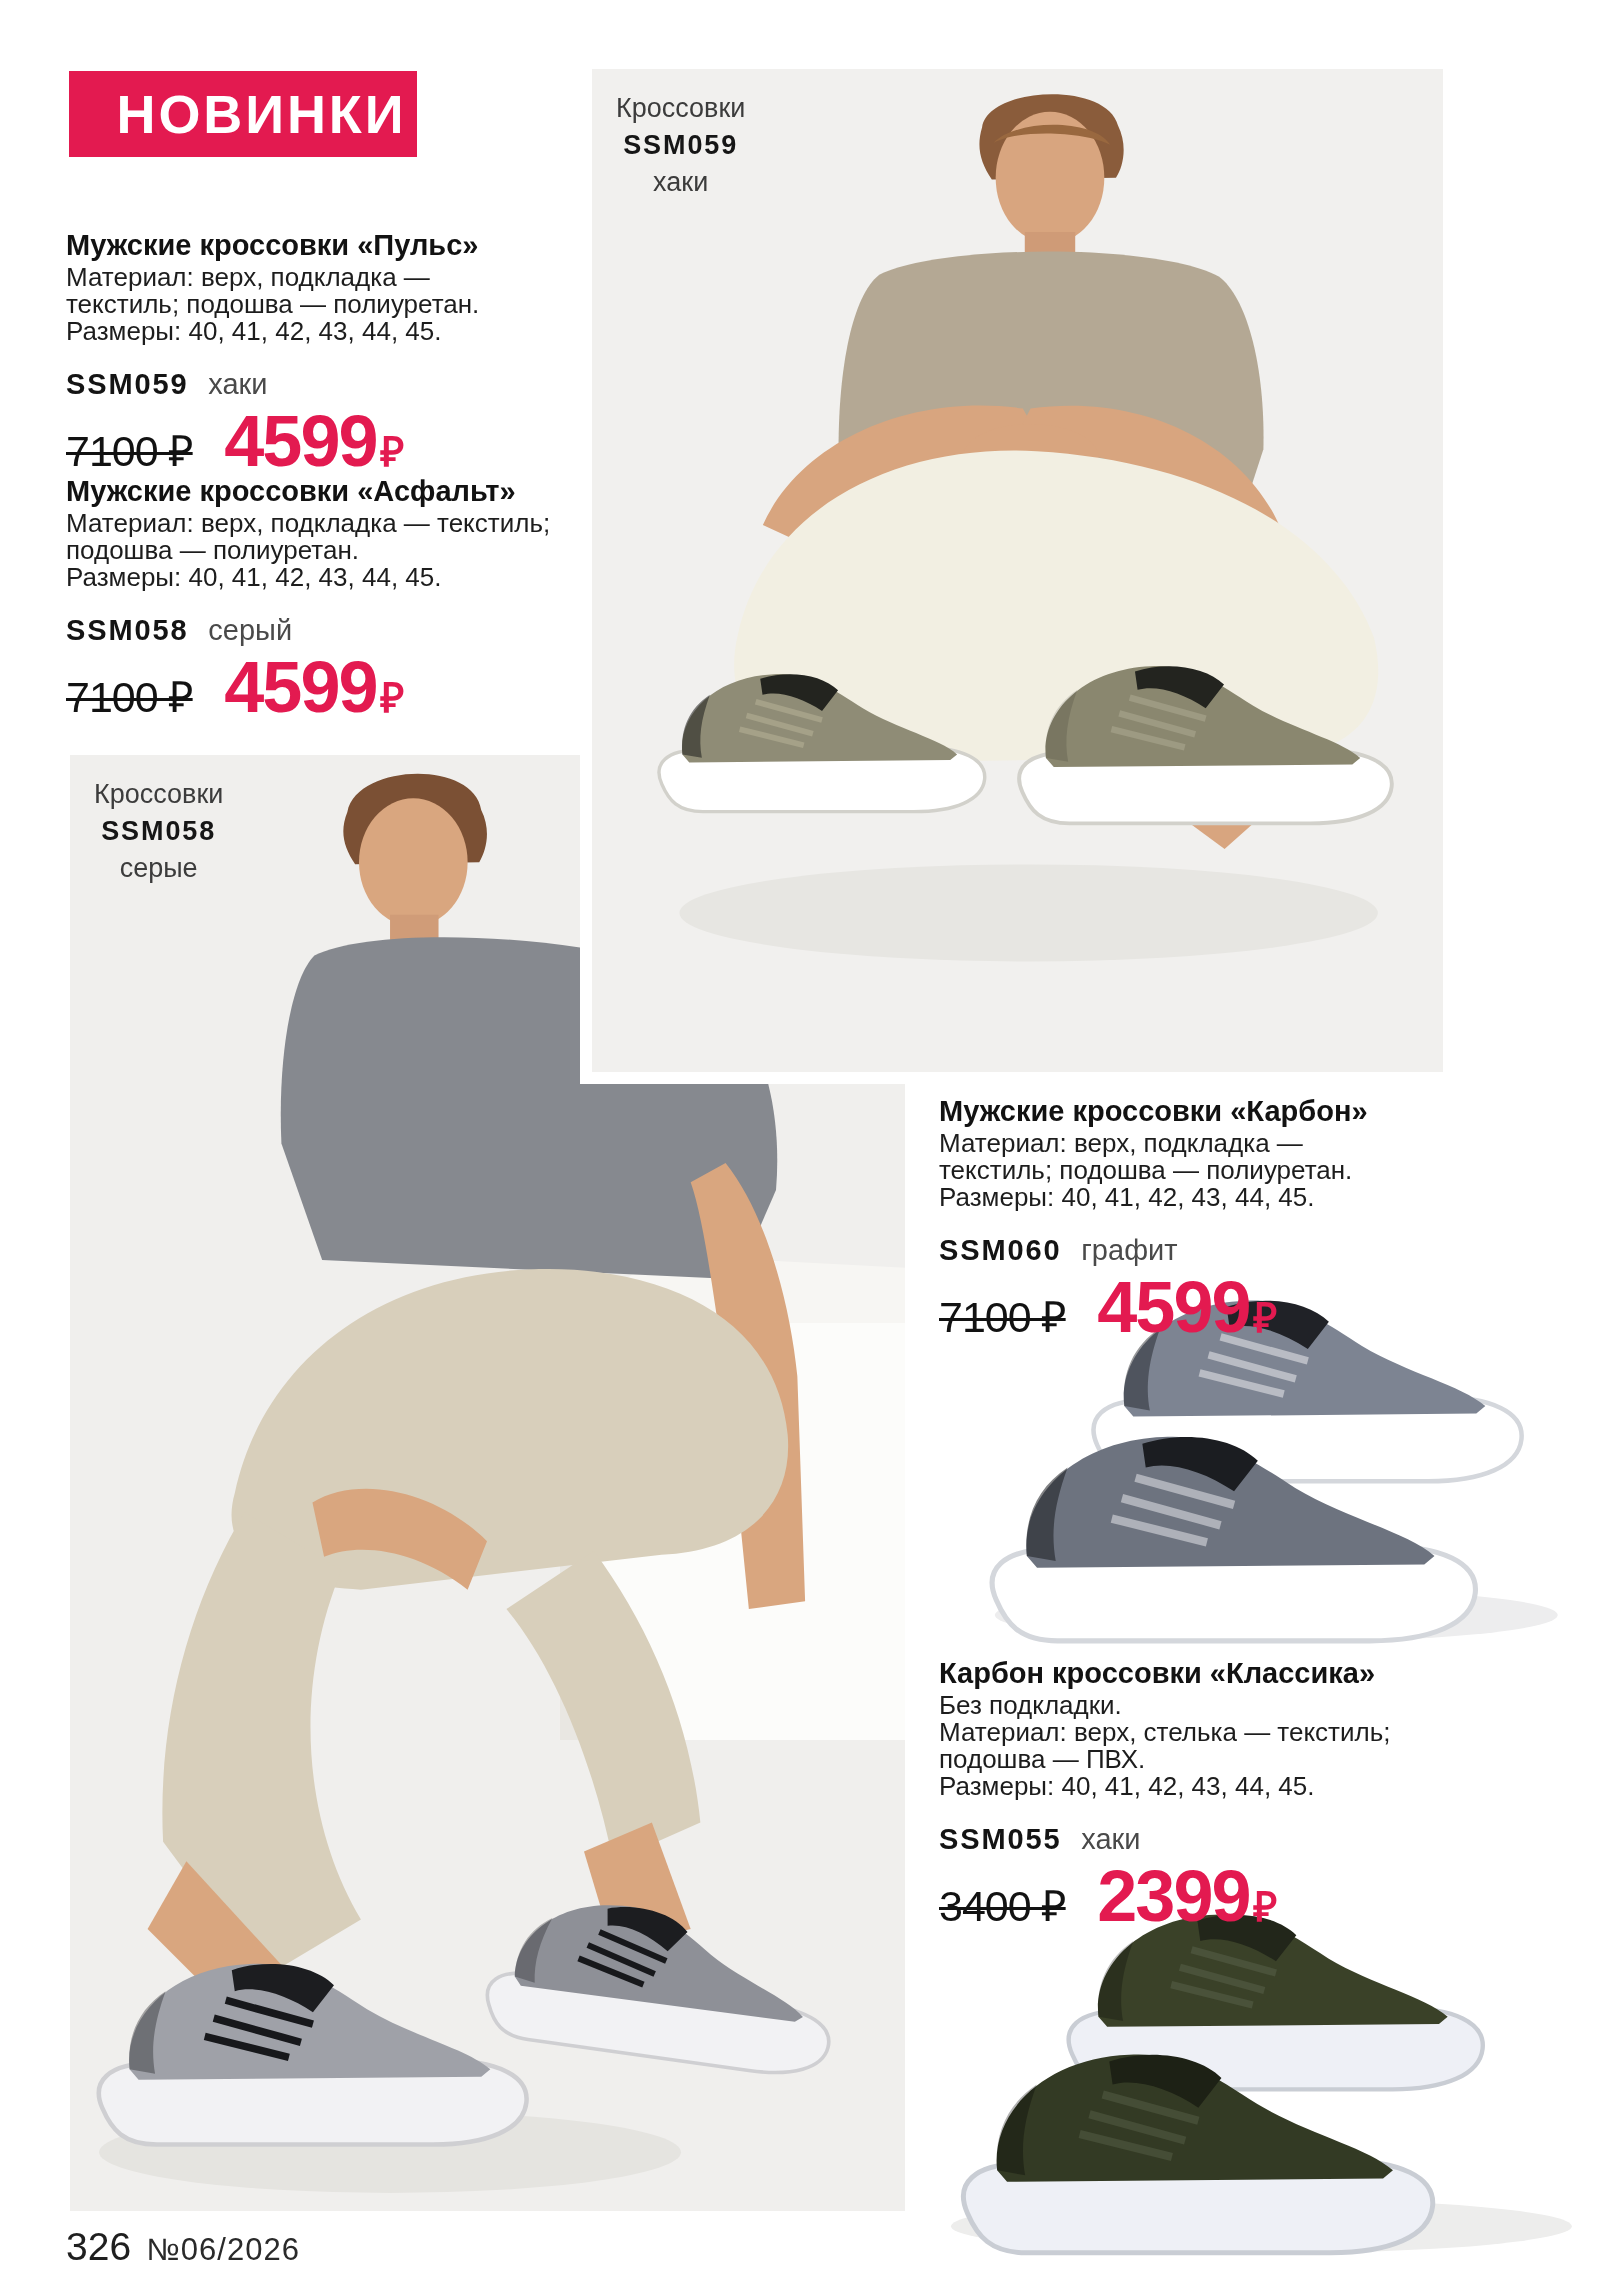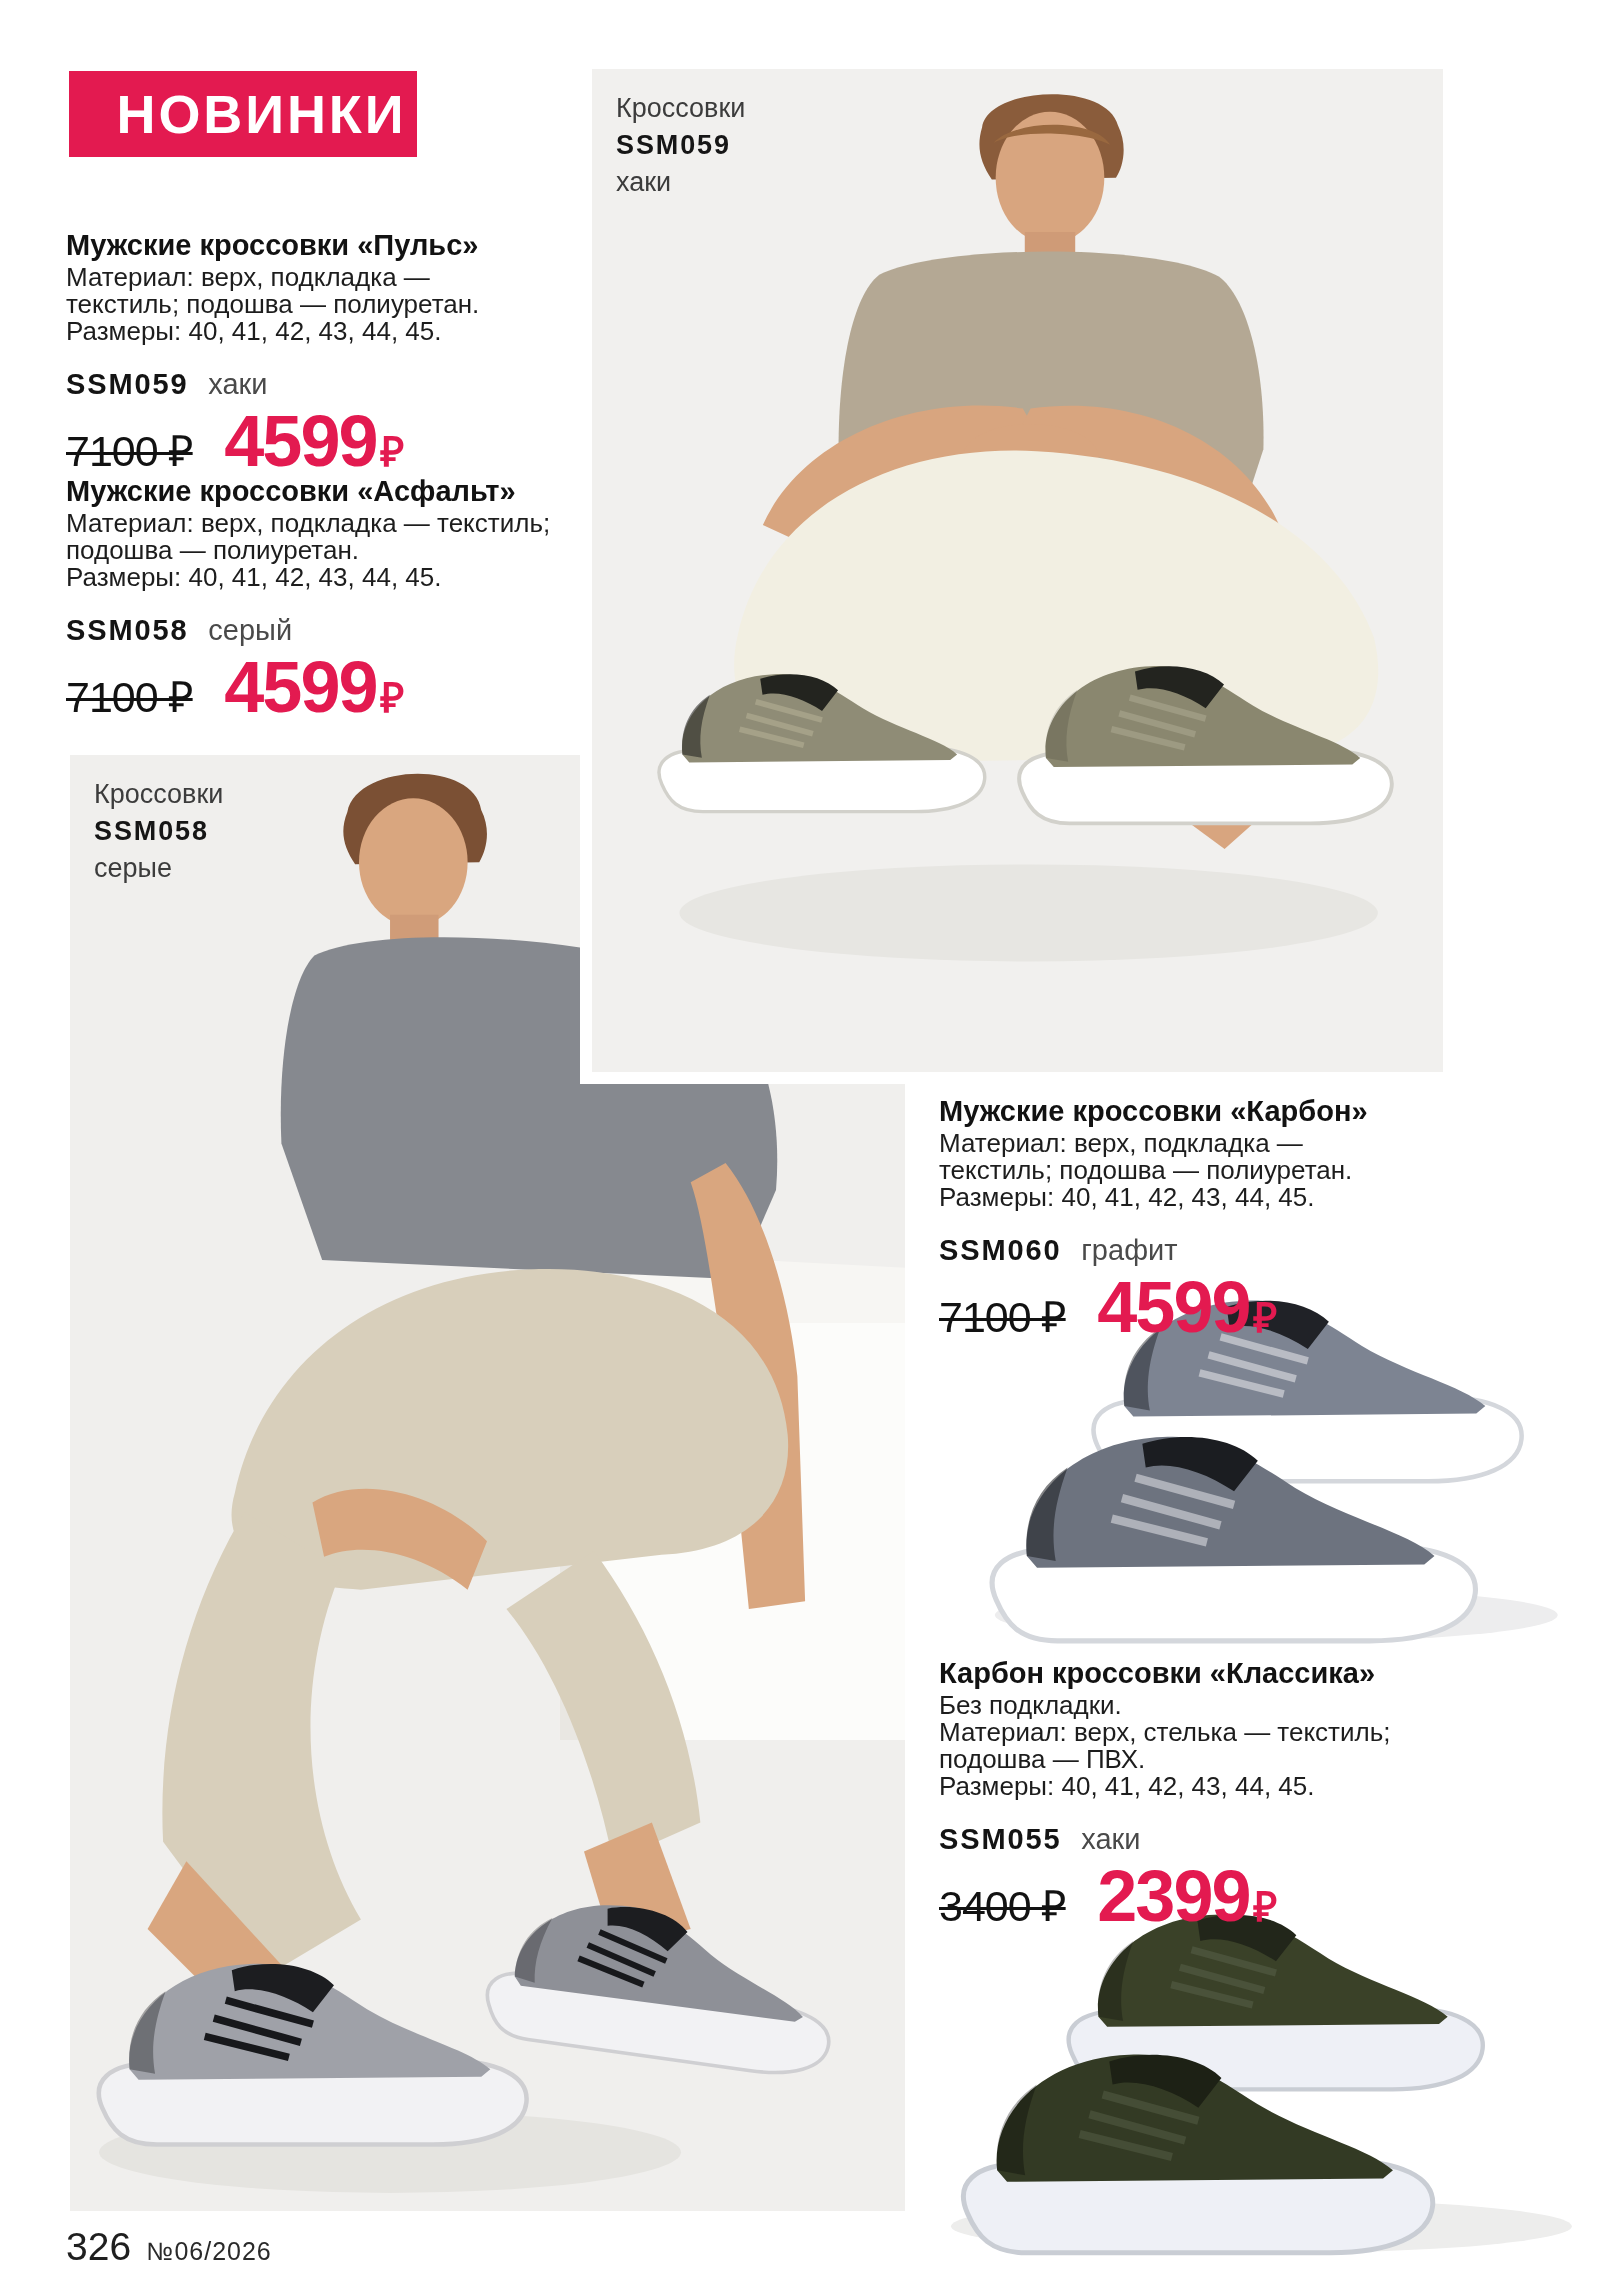--- a/index.html
+++ b/index.html
@@ -38,37 +38,37 @@
     letter-spacing:-1.9px; line-height:0.85; white-space:nowrap;margin-left:16px;
   }
   .prod .cur{font-size:41px; font-weight:800; color:var(--pink); letter-spacing:0; margin-left:3.9px;}
 
   .p1{left:66px; top:229px;}
   .p2{left:66px; top:475px;}
   .p3{left:939px; top:1095px;}
   .p4{left:939px; top:1657px;}
 
   
-  .photo{overflow:hidden;}
+  .photo{overflow:hidden;text-align:center;}
   .photo1{left:592px; top:69px; width:851px; height:1003px; background:var(--photo-bg1); z-index:1;}
   .photo2{
     left:70px; top:755px; width:835px; height:1456px; background:var(--photo-bg2); z-index:2;
     clip-path:polygon(0 0, 510px 0, 510px 329px, 835px 329px, 835px 1456px, 0 1456px);
   }
   .photo3{left:956px; top:1254px; width:626px; height:400px; z-index:0;}
   .photo4{left:912px; top:1875px; width:693px; height:390px; z-index:0;}
   .photo svg{position:absolute; left:0; top:0;}
 
   .photo-label{position:absolute; left:24px; top:21.3px; font-size:27px; line-height:37px; color:#3c3c3c; z-index:5;}
   .photo-label .art{font-weight:700; letter-spacing:1.9px; color:#161616;}
 
   
   .footer-left{left:66px; top:2225px; display:flex; align-items:baseline; gap:15.5px; z-index:4;}
   .footer-page{font-size:39px; color:#1f1f1f;}
-  .footer-issue{font-size:25px; color:#2a2a2a; letter-spacing:1px;}
+  .footer-issue{font-size:31px; color:#2a2a2a; letter-spacing:1px;}
   .footer-note{right:64px; top:2222px; text-align:right; font-size:22px; line-height:26px; color:#2c2c2c; z-index:4;}
 </style>
 </head>
 <body>
 
 <svg width="0" height="0" style="position:absolute" aria-hidden="true">
   <defs>
     <g id="shoe">
       <path d="M10,118 C2,100 14,88 44,88 L236,86 C272,86 294,96 292,114 C290,132 266,142 230,142 L46,142 C24,142 16,132 10,118 Z" fill="var(--sole,#ffffff)" stroke="var(--sole-edge,#d9d9d9)" stroke-width="3"></path>
       <path d="M28,92 C24,56 58,24 108,22 C138,20 158,34 186,52 C216,70 252,78 268,92 L262,97 L34,99 Z" fill="var(--upper,#8e8b75)"></path>

